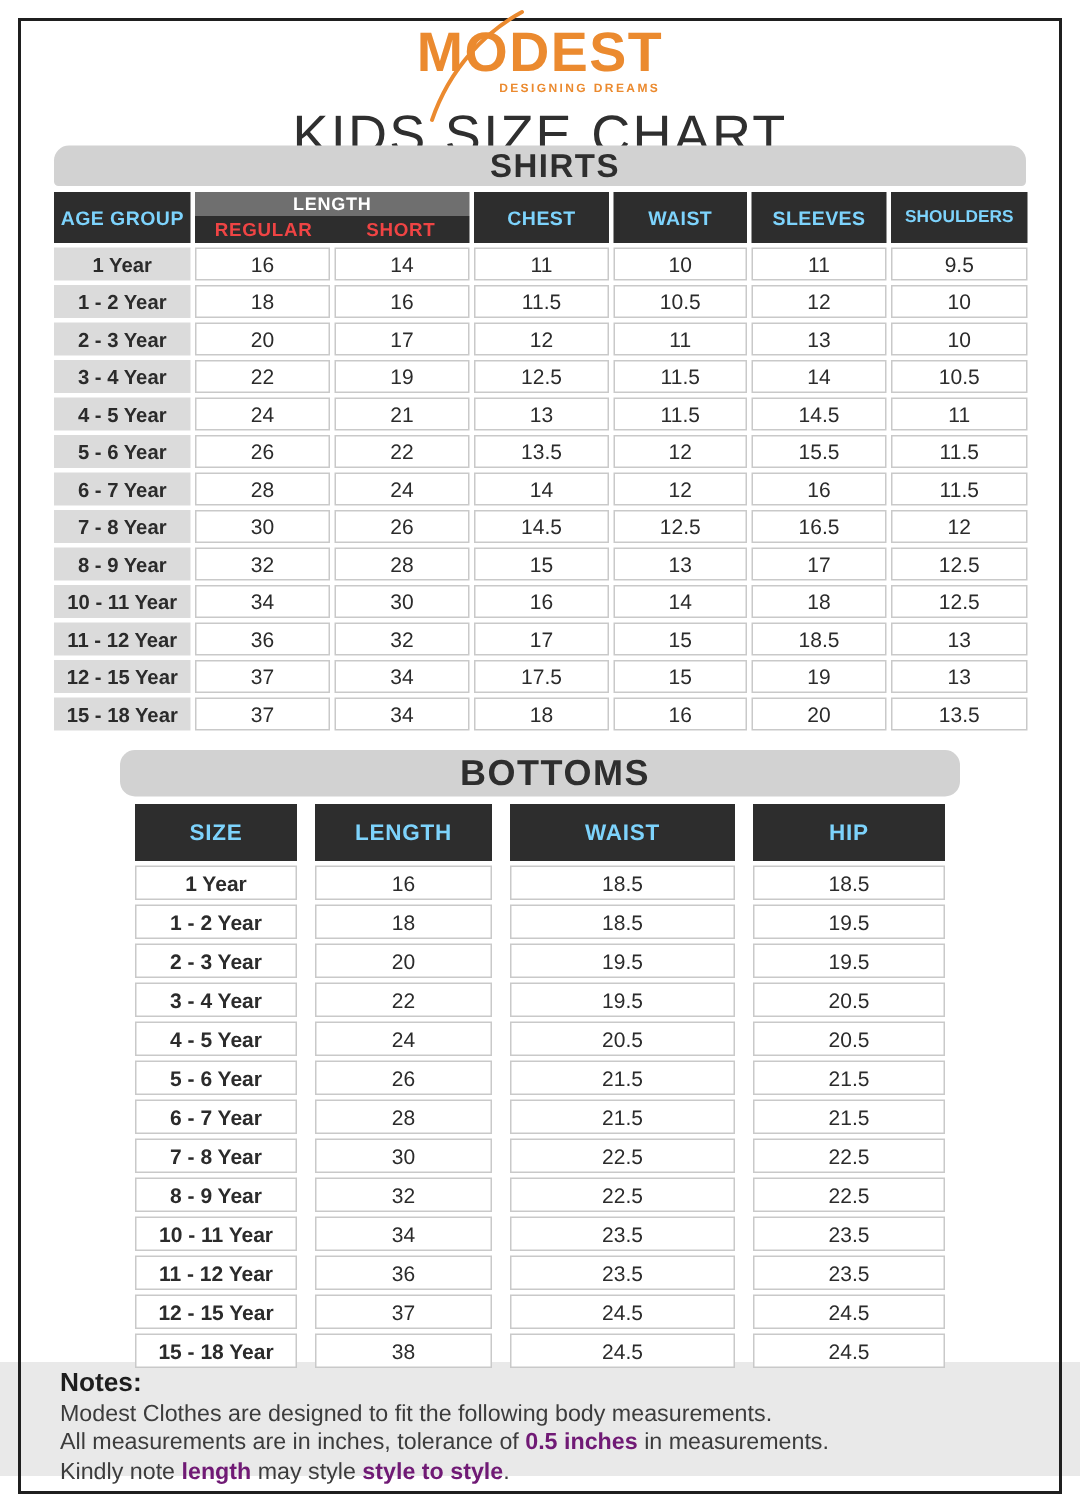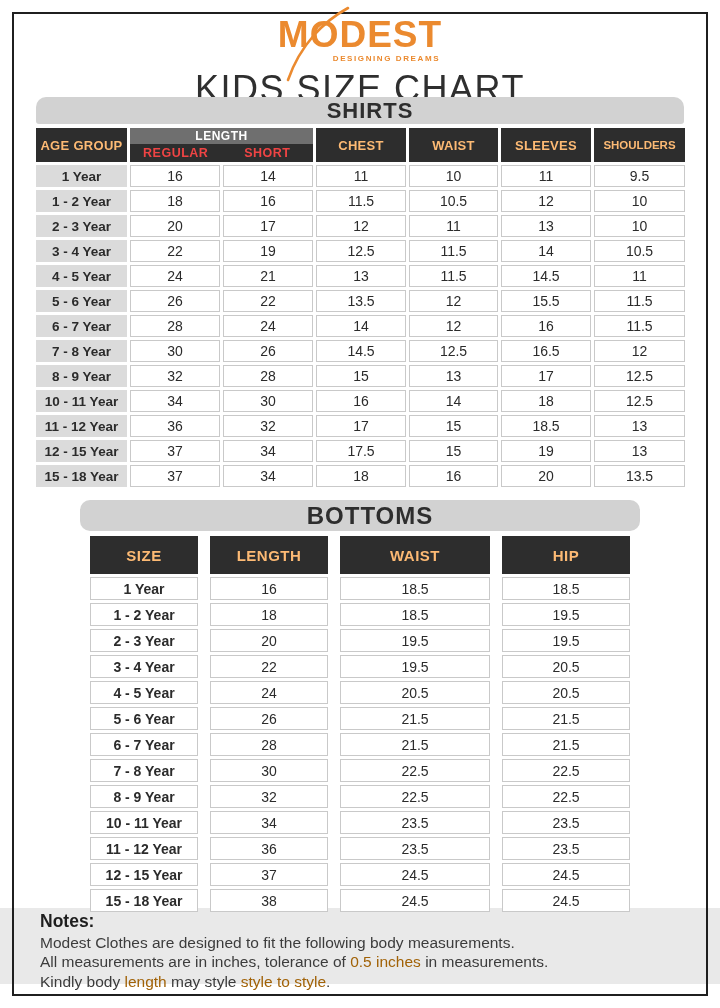--- a/index.html
+++ b/index.html
@@ -35,40 +35,40 @@
     display:flex;align-items:center;justify-content:center;font-weight:bold;color:#2E2E2E;padding-left:20px;}
   .shirts-bar{left:36px;width:648px;top:97px;height:27px;font-size:22px;letter-spacing:1px;}
   .bottoms-bar{left:80px;width:560px;top:500px;height:31px;font-size:24px;letter-spacing:1px;border-radius:10px;text-align:right;}
 
   
   table{border-collapse:separate;table-layout:fixed;}
   .shirts-table{position:absolute;left:33px;top:125px;width:652px;border-spacing:3px 3px;}
   .bottoms-table{position:absolute;left:78px;top:533px;width:564px;border-spacing:12px 3px;}
 
   th{font-weight:bold;}
-  .th-dark{background:var(--dark);color:#fdba74;font-size:13px;letter-spacing:0.3px;vertical-align:middle;height:34px;margin-top:15px;}
+  .th-dark{background:var(--dark);color:#7dd3fc;font-size:13px;letter-spacing:0.3px;vertical-align:middle;height:34px;margin-top:15px;}
   .th-shoulders{font-size:11.5px;letter-spacing:0;}
   .length-th{padding:0;background:transparent;height:34px;}
   .length-top{background:var(--midgray);color:#fff;font-size:12px;height:16px;line-height:16px;letter-spacing:0.5px;}
   .length-bottom{background:var(--dark);color:#ef4444;font-size:12.5px;height:18px;line-height:18px;display:flex;}
   .length-bottom span{flex:1;letter-spacing:0.5px;}
 
   .shirts-table td{height:22px;font-size:14px;text-align:center;vertical-align:middle;}
   .shirts-table td.age-label{background:var(--labelgray);font-weight:bold;font-size:13.5px;}
   .shirts-table td.val{background:#fff;border:1px solid var(--cellborder);}
 
   .bottoms-table th.th-dark{height:38px;font-size:15px;letter-spacing:0.5px;}
   .bottoms-table td{height:23px;font-size:14px;text-align:center;vertical-align:middle;background:#fff;border:1px solid var(--cellborder);}
   .bottoms-table td.size-label{font-weight:bold;font-size:14px;}
 
   
   .notes{position:absolute;left:40px;top:911px;right:30px;}
   .notes-title{font-size:17.5px;font-weight:bold;color:#1E1E1E;margin-bottom:1px;}
   .note-line{font-size:15.5px;line-height:1.25;color:#3C3C3C;}
-  .note-line .b{font-weight:normal;color:#a16207;}
+  .note-line .b{font-weight:bold;color:#701a75;}
 </style>
 </head>
 <body>
 
 <div class="canvas">
 
   <div class="notes-band"></div>
   <div class="frame"></div>
 
   <div class="content">
@@ -330,18 +330,18 @@
             <td class="">24.5</td>
           </tr>
         </tbody>
     </table>
 
     <div class="notes">
       <div class="notes-title">Notes:</div>
       <div>
           <div class="note-line"><span>Modest Clothes are designed to fit the following body measurements.</span></div>
           <div class="note-line"><span>All measurements are in inches, tolerance of </span><span class="b">0.5 inches</span><span> in measurements.</span></div>
-          <div class="note-line"><span>Kindly body </span><span class="b">length</span><span> may style </span><span class="b">style to style</span><span>.</span></div>
+          <div class="note-line"><span>Kindly note </span><span class="b">length</span><span> may style </span><span class="b">style to style</span><span>.</span></div>
         </div>
     </div>
 
   </div>
 </div>
 
 </body></html>

